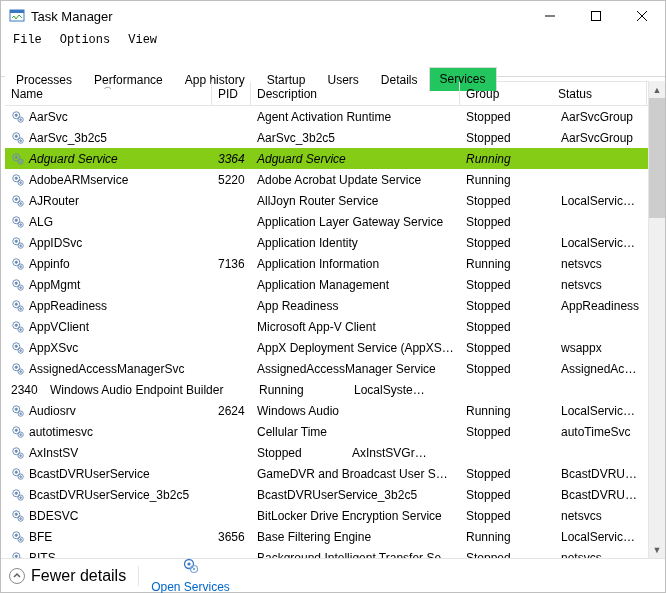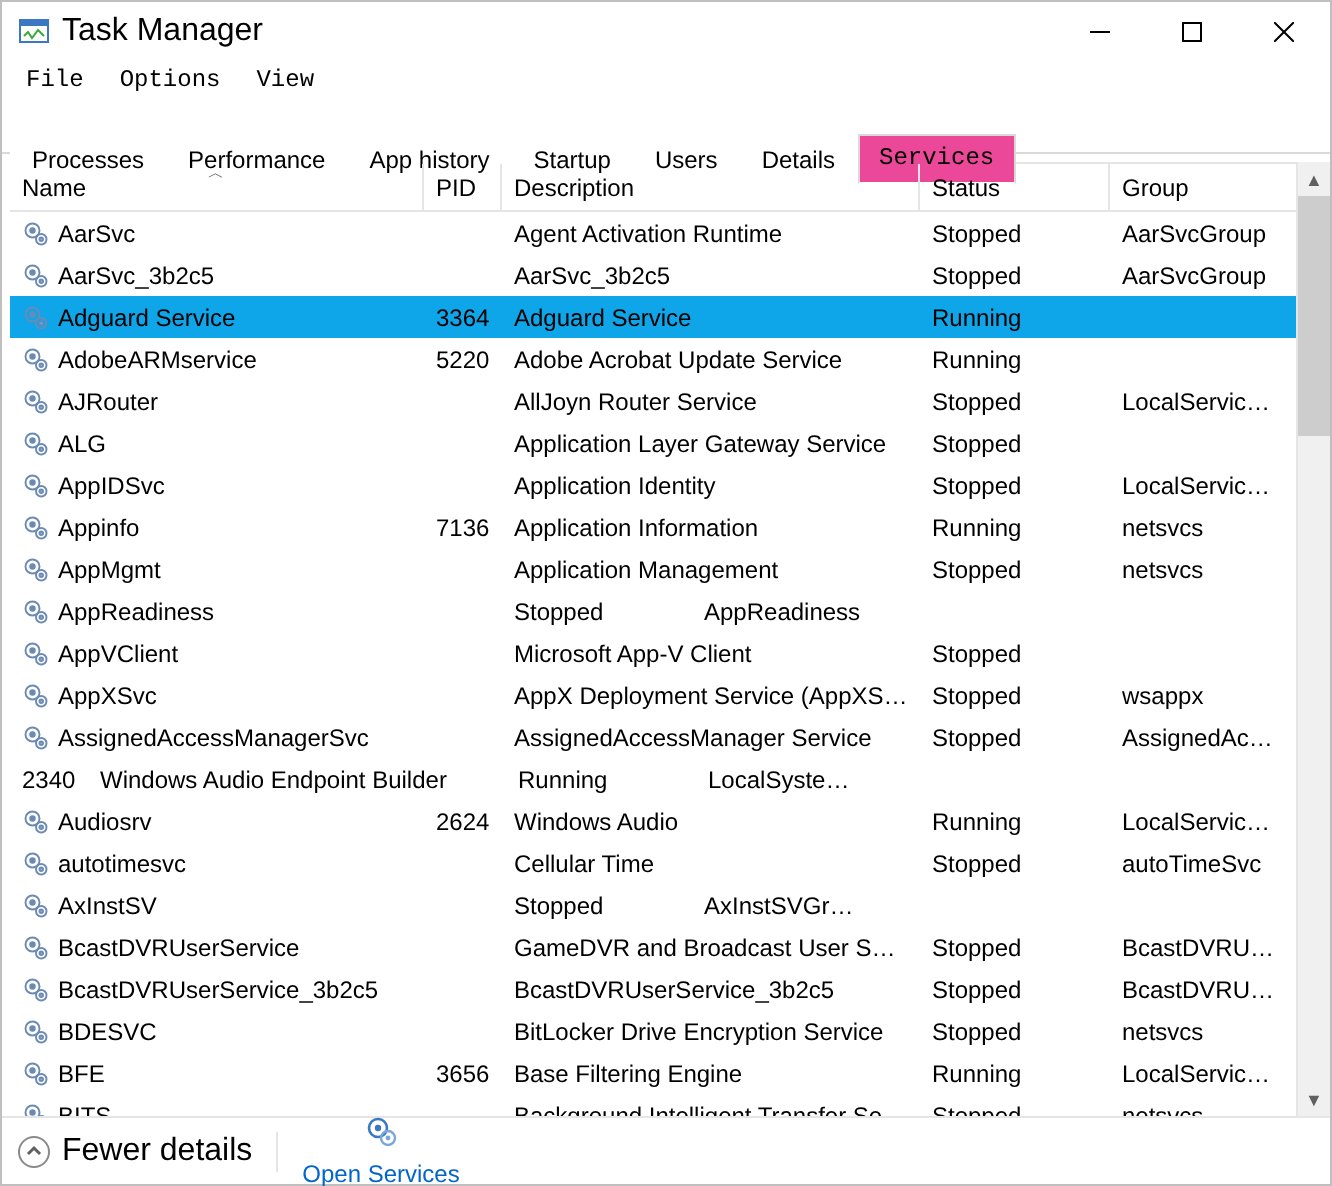--- a/index.html
+++ b/index.html
@@ -4,37 +4,37 @@
 <style>
   * { box-sizing: border-box; }
   html, body {
     margin: 0; padding: 0; width: 666px; height: 593px;
     font-family: "Segoe UI", Tahoma, sans-serif; font-size: 12px;
     background: #fff; color: #000; overflow: hidden;
   }
   .window { width: 666px; height: 593px; border: 1px solid #bfbfbf; display: flex; flex-direction: column; background: #fff; }
   .titlebar { height: 30px; display: flex; align-items: center; }
   .titlebar .icon { width: 16px; height: 16px; margin: 0 6px 0 8px; }
-  .titlebar .title { flex: 0 0 auto; font-size: 16px; }
+  .titlebar .title { flex: 0 0 auto; font-size: 13px; }
   .titlebar .spacer { flex: 1; }
   .winbtn { width: 46px; height: 30px; display: flex; align-items: center; justify-content: center; }
   .winbtn svg { width: 10px; height: 10px; stroke: #000; stroke-width: 1; fill: none; }
   .menubar { height: 20px; display: flex; align-items: center; padding: 0 4px 2px 4px; gap: 2px; }
   .menuitem { padding: 2px 8px; font-size: 12px; font-family: Liberation Mono, monospace; }
   .tabs { display: flex; align-items: flex-end; padding: 0 4px; border-bottom: 1px solid #d9d9d9; }
   .tab { padding: 4px 10px 5px 10px; font-size: 12px; border: 1px solid transparent; border-bottom: none; position: relative; top: 16px; background: #fff; }
-  .tab.active { border-color: #d9d9d9; border-bottom: 1px solid #fff; background: #ec4899; font-family: Liberation Mono, monospace; }
+  .tab.active { border-color: #d9d9d9; border-bottom: 1px solid #fff; background: #22c55e; }
   .content { flex: 1; display: flex; overflow: hidden; padding: 4px 0 0 4px; }
   .grid { flex: 1; display: flex; flex-direction: column; border-top: 1px solid #e5e5e5; overflow: hidden; justify-content: flex-end; }
   .headerrow { display: flex; height: 24px; border-bottom: 1px solid #e5e5e5; align-items: center; position: relative; }
   .colh { padding: 0 6px; font-size: 12px; color: #000; border-right: 1px solid #e5e5e5; height: 100%; display: flex; align-items: center; position: relative; }
   .sort-ind { position: absolute; left: 50%; top: -1px; transform: translateX(-50%); font-size: 8px; color: #5a5a5a; }
   .rows { flex: 1; overflow: hidden; }
   .row { display: flex; height: 21px; align-items: center; }
-  .row.selected { background: #0ea5e9; }
+  .row.selected { background: #84cc16; font-style: italic; }
   .cell { padding: 0 6px; white-space: nowrap; overflow: hidden; text-overflow: ellipsis; font-size: 12px; }
   .cell.name { display: flex; align-items: center; gap: 4px; }
   .svc-icon { width: 14px; height: 14px; flex: 0 0 auto; }
   .col-name { width: 207px; }
   .col-pid  { width: 39px; text-align: left;}
   .col-desc { width: 209px; }
   .col-stat { width: 95px; }
   .col-grp  { width: 92px; }
   .vscroll { width: 17px; background: #f0f0f0; border-left: 1px solid #e5e5e5; display: flex; flex-direction: column; }
   .vscroll .arrow { height: 17px; display: flex; align-items: center; justify-content: center; color: #606060; font-size: 9px;}
@@ -97,22 +97,22 @@
 
   <div class="content">
     <div class="grid">
       <div class="headerrow">
         <div class="colh col-name">
           <span>Name</span>
           <span class="sort-ind">︿</span>
         </div>
         <div class="colh col-pid">PID</div>
         <div class="colh col-desc">Description</div>
+        <div class="colh col-grp" style="border-right:none">Group</div>
         <div class="colh col-stat">Status</div>
-        <div class="colh col-grp" style="border-right:none">Group</div>
       </div>
       <div class="rows" id="rows">
           <div class="row">
             <div class="cell name col-name">
               <svg class="svc-icon" viewBox="0 0 16 16">
                 <g fill="none" stroke="#6b8bb5" stroke-width="1.1">
                   <circle cx="6" cy="6" r="4"></circle>
                   <circle cx="6" cy="6" r="1.3" fill="#6b8bb5"></circle>
                   <circle cx="11" cy="11" r="3"></circle>
                   <circle cx="11" cy="11" r="1" fill="#9cb6d4"></circle>
@@ -267,20 +267,21 @@
                 <g fill="none" stroke="#6b8bb5" stroke-width="1.1">
                   <circle cx="6" cy="6" r="4"></circle>
                   <circle cx="6" cy="6" r="1.3" fill="#6b8bb5"></circle>
                   <circle cx="11" cy="11" r="3"></circle>
                   <circle cx="11" cy="11" r="1" fill="#9cb6d4"></circle>
                 </g>
               </svg>
               <span>AppReadiness</span>
             </div>
             <div class="cell col-pid"></div>
+            <div class="cell col-desc">App Readiness</div>
             <div class="cell col-stat">Stopped</div>
             <div class="cell col-grp">AppReadiness</div>
           </div>
           <div class="row">
             <div class="cell name col-name">
               <svg class="svc-icon" viewBox="0 0 16 16">
                 <g fill="none" stroke="#6b8bb5" stroke-width="1.1">
                   <circle cx="6" cy="6" r="4"></circle>
                   <circle cx="6" cy="6" r="1.3" fill="#6b8bb5"></circle>
                   <circle cx="11" cy="11" r="3"></circle>

